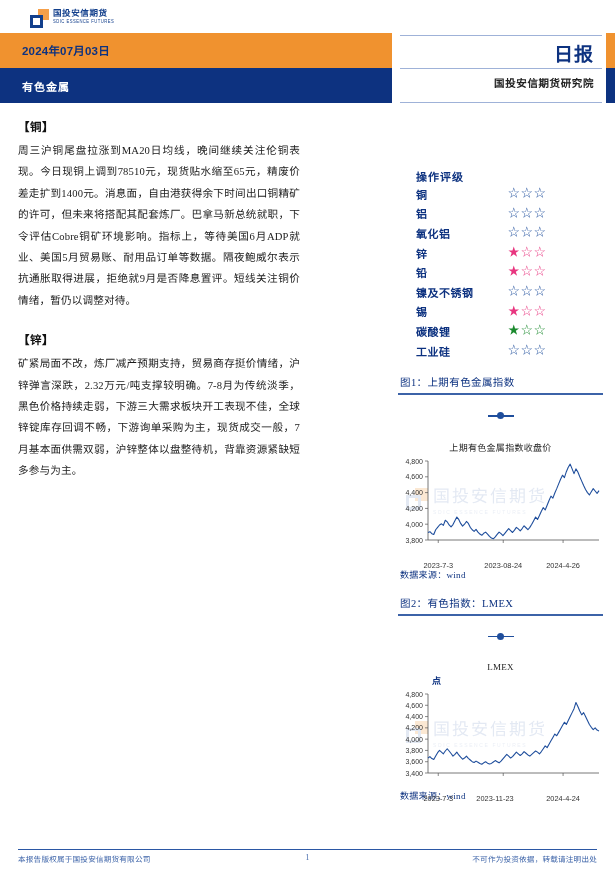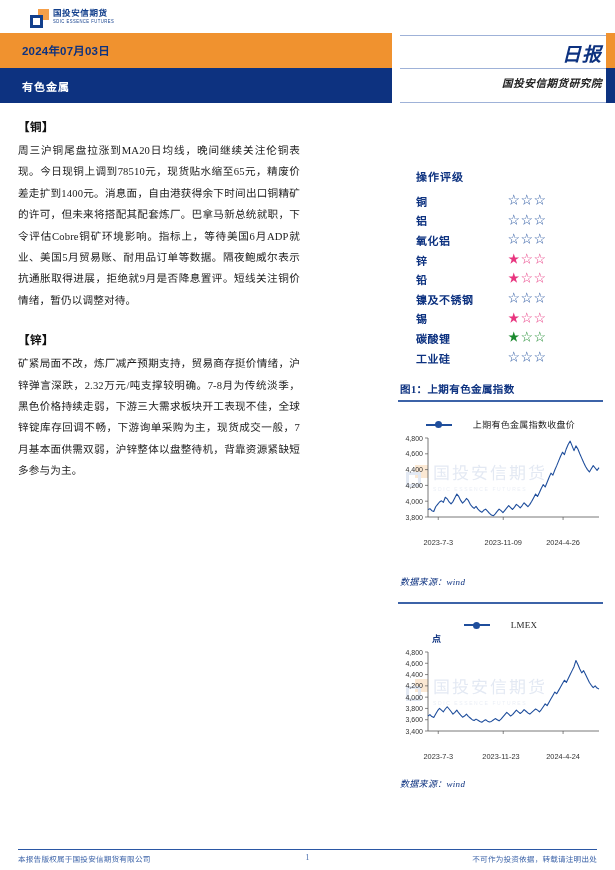--- a/index.html
+++ b/index.html
@@ -31,69 +31,69 @@
   .bar-orange{position:absolute;left:0;top:0;width:392px;height:35px;background:#F0922F;}
   .bar-navy{position:absolute;left:0;top:35px;width:392px;height:35px;background:#0D3280;}
   .bar-orange span{position:absolute;left:22px;top:9px;font-size:11.5px;font-weight:bold;color:#0D3280;
                    font-family:"Liberation Sans",sans-serif;letter-spacing:.2px;}
   .bar-navy span{position:absolute;left:22px;top:10px;font-size:11px;font-weight:bold;color:#ffffff;
                  font-family:"Liberation Sans",sans-serif;letter-spacing:1px;}
   .hdr-right{position:absolute;left:392px;top:0;width:223px;height:70px;}
   .hr-edge{position:absolute;right:0;top:0;width:9px;height:70px;}
   .hr-edge .e1{position:absolute;top:0;right:0;width:9px;height:35px;background:#F0922F;}
   .hr-edge .e2{position:absolute;top:35px;right:0;width:9px;height:35px;background:#0D3280;}
-  .hr-inner{position:absolute;left:8px;top:0;right:5px;height:70px;font-style:italic;}
+  .hr-inner{position:absolute;left:8px;top:0;right:13px;height:70px;}
   .rule{position:absolute;left:0;right:0;height:1px;background:#9FB2D8;}
   .r1{top:2px;} .r2{top:35px;} .r3{top:69px;}
   .ttl-daily{position:absolute;right:8px;top:6px;font-size:19px;font-weight:bold;color:#0D3280;
              font-family:"Liberation Sans",sans-serif;letter-spacing:1px;}
   .ttl-inst{position:absolute;right:8px;top:42px;font-size:10.5px;font-weight:bold;color:#222;
             font-family:"Liberation Sans",sans-serif;letter-spacing:.6px;}
 
   
   .col-left{position:absolute;left:18px;top:118px;width:282px;}
   .sec{margin-bottom:20px;}
   .sec-h{font-size:11.5px;font-weight:bold;color:#111;margin-bottom:6px;letter-spacing:.5px;}
   .sec-p{font-size:10.6px;line-height:2.02;text-align:justify;text-justify:inter-ideograph;
          color:#1a1a1a;letter-spacing:.15px;}
 
   
   .col-right{position:absolute;left:398px;top:118px;width:205px;}
 
   .rate-box{margin-top:50px;margin-left:18px;}
-  .rate-title{font-size:11px;font-weight:bold;color:#0D3280;margin-bottom:7px;letter-spacing:1px;}
+  .rate-title{font-size:11px;font-weight:bold;color:#0D3280;letter-spacing:1px;}
   .rate-row{display:flex;align-items:center;height:19.6px;}
   .rate-name{width:92px;font-size:11px;font-weight:bold;color:#0D3280;letter-spacing:.5px;}
   .stars{font-size:11.5px;letter-spacing:1.5px;line-height:1;white-space:nowrap;}
 
   
   .fig{margin-top:14px;}
-  .fig-title{font-size:10.5px;font-weight:bold;color:#0D3280;letter-spacing:.4px;padding-left:2px;}
+  .fig-title{font-size:10.5px;font-weight:normal;color:#0D3280;letter-spacing:.4px;padding-left:2px;}
   .fig-rule{height:1.6px;background:#3C63A8;margin-top:4px;}
   .fig-body{position:relative;height:150px;}
-  .legend{display:flex;align-items:center;justify-content:center;gap:21px;margin-top:16px;}
+  .legend{display:flex;align-items:center;justify-content:center;gap:21px;margin-top:16px;flex-direction:column;}
   .legend .lmark{position:relative;width:26px;height:9px;}
   .legend .lmark .ln{position:absolute;left:0;top:4px;width:26px;height:1.6px;background:#1F4E9C;}
   .legend .lmark .dt{position:absolute;left:9px;top:1.5px;width:7px;height:7px;border-radius:50%;background:#1F4E9C;}
   .legend .ltext{font-size:9px;color:#222;letter-spacing:.3px;}
   .unit{font-size:9px;color:#0D3280;font-weight:bold;margin-left:34px;margin-top:2px;}
   .plot{position:relative;margin-top:3px;height:92px;}
   .wm{position:absolute;left:8px;top:18px;width:190px;height:48px;pointer-events:none;
       display:flex;align-items:center;gap:5px;opacity:.5;}
   .wm .wm-mark{position:relative;width:22px;height:22px;flex:none;}
   .wm .wm-mark .a{position:absolute;right:0;top:0;width:13px;height:13px;background:#F8D3A8;}
   .wm .wm-mark .b{position:absolute;left:0;bottom:0;width:15px;height:15px;border:3px solid #C9D4E8;box-sizing:border-box;}
   .wm .wm-t{display:flex;flex-direction:column;}
   .wm .wm-cn{font-size:17px;color:#C9D4E8;letter-spacing:2px;font-family:"Liberation Sans",sans-serif;}
   .wm .wm-en{font-size:5px;color:#D6DEEC;letter-spacing:1.6px;margin-top:2px;font-family:"Liberation Sans",sans-serif;}
   .plot svg{position:absolute;left:0;top:0;}
   .xlabels{position:relative;height:12px;margin-top:12px;}
   .xlabels span{position:absolute;font-size:7.4px;color:#333;font-family:"Liberation Sans",sans-serif;
                 transform:translateX(-50%);white-space:nowrap;}
-  .src{font-size:9px;color:#0D3280;font-style:italic;margin-top:7px;padding-left:2px;letter-spacing:.3px;}
+  .src{font-size:9px;color:#0D3280;margin-top:7px;padding-left:2px;letter-spacing:.3px;}
 
   
   .foot-rule{position:absolute;left:18px;right:18px;top:849px;height:1px;background:#2B57A4;}
   .foot{position:absolute;left:18px;right:18px;top:853px;height:14px;}
   .foot span{position:absolute;font-size:7.6px;color:#3C63A8;letter-spacing:.2px;text-align:center;}
   .f-l{left:0;top:0;} .f-c{left:50%;top:0;transform:translateX(-50%);} .f-r{right:0;top:0;}
 </style>
 </head>
 <body>
 
@@ -232,28 +232,29 @@
               <line x1="30" x2="30" y1="4" y2="83" stroke="#555" stroke-width="0.8"></line>
               <line x1="30" x2="201" y1="83" y2="83" stroke="#555" stroke-width="0.8"></line>
               <line x1="40.26" x2="40.26" y1="83" y2="86" stroke="#555" stroke-width="0.7"></line>
               <line x1="105.24" x2="105.24" y1="83" y2="86" stroke="#555" stroke-width="0.7"></line>
               <line x1="165.09" x2="165.09" y1="83" y2="86" stroke="#555" stroke-width="0.7"></line>
               <path d="M30.00,75.50 L31.92,74.70 L33.84,76.68 L35.76,77.47 L37.69,72.73 L39.61,70.36 L41.53,67.99 L43.45,66.81 L45.37,68.39 L47.29,63.25 L49.21,64.83 L51.13,67.99 L53.06,69.97 L54.98,67.59 L56.90,63.64 L58.82,60.09 L60.74,62.46 L62.66,66.41 L64.58,69.17 L66.51,67.20 L68.43,64.44 L70.35,66.41 L72.27,70.36 L74.19,72.73 L76.11,74.31 L78.03,72.33 L79.96,75.10 L81.88,77.08 L83.80,78.26 L85.72,76.28 L87.64,75.10 L89.56,77.08 L91.48,79.44 L93.40,81.03 L95.33,81.81 L97.25,79.84 L99.17,77.47 L101.09,75.10 L103.01,76.68 L104.93,78.66 L106.85,76.28 L108.78,73.91 L110.70,71.55 L112.62,73.52 L114.54,75.50 L116.46,73.13 L118.38,70.36 L120.30,71.94 L122.22,73.91 L124.15,71.55 L126.07,68.78 L127.99,70.75 L129.91,72.73 L131.83,70.36 L133.75,67.20 L135.67,63.64 L137.60,60.09 L139.52,62.46 L141.44,58.51 L143.36,54.16 L145.28,50.61 L147.20,52.98 L149.12,48.24 L151.04,43.50 L152.97,39.15 L154.89,41.13 L156.81,36.00 L158.73,31.65 L160.65,26.91 L162.57,22.17 L164.49,18.22 L166.42,20.59 L168.34,14.67 L170.26,10.32 L172.18,7.16 L174.10,11.90 L176.02,16.64 L177.94,11.90 L179.87,15.06 L181.79,19.80 L183.71,24.15 L185.63,28.49 L187.55,32.44 L189.47,35.60 L191.39,37.97 L193.31,34.81 L195.24,31.65 L197.16,34.02 L199.08,36.39 L201.00,33.63" fill="none" stroke="#1F4E9C" stroke-width="1.1" stroke-linejoin="round"></path>
             </svg>
         </div>
         <div class="xlabels" id="xl0">
             <span style="left: 40.26px;">2023-7-3</span>
-            <span style="left: 105.24px;">2023-11-09</span>
+            <span style="left: 105.24px;">2023-08-24</span>
             <span style="left: 165.09px;">2024-4-26</span>
           </div>
       </div>
       <div class="src">数据来源：wind</div>
     </div>
 
     <div class="fig">
+      <div class="fig-title">图2：有色指数：LMEX</div>
       <div class="fig-rule"></div>
       <div class="fig-body">
         <div class="legend">
           <span class="lmark">
               <span class="ln"></span>
               <span class="dt"></span>
             </span>
           <span class="ltext">LMEX</span>
         </div>
         <div class="unit">点</div>
@@ -288,21 +289,21 @@
               <line x1="30" x2="30" y1="4" y2="83" stroke="#555" stroke-width="0.8"></line>
               <line x1="30" x2="201" y1="83" y2="83" stroke="#555" stroke-width="0.8"></line>
               <line x1="40.26" x2="40.26" y1="83" y2="86" stroke="#555" stroke-width="0.7"></line>
               <line x1="105.24" x2="105.24" y1="83" y2="86" stroke="#555" stroke-width="0.7"></line>
               <line x1="165.09" x2="165.09" y1="83" y2="86" stroke="#555" stroke-width="0.7"></line>
               <path d="M30.00,68.05 L31.92,66.64 L33.84,68.61 L35.76,69.46 L37.69,66.07 L39.61,62.69 L41.53,60.43 L43.45,62.12 L45.37,63.81 L47.29,60.99 L49.21,58.74 L51.13,60.99 L53.06,63.53 L54.98,66.07 L56.90,64.38 L58.82,62.12 L60.74,64.94 L62.66,67.20 L64.58,69.17 L66.51,68.05 L68.43,66.07 L70.35,68.33 L72.27,70.02 L74.19,71.71 L76.11,72.56 L78.03,71.15 L79.96,72.28 L81.88,73.41 L83.80,74.25 L85.72,72.84 L87.64,71.71 L89.56,73.13 L91.48,73.97 L93.40,73.41 L95.33,72.00 L97.25,70.59 L99.17,71.71 L101.09,72.84 L103.01,71.15 L104.93,68.89 L106.85,66.64 L108.78,64.38 L110.70,66.07 L112.62,68.05 L114.54,66.64 L116.46,64.38 L118.38,62.12 L120.30,63.81 L122.22,65.51 L124.15,63.81 L126.07,61.56 L127.99,63.25 L129.91,64.94 L131.83,66.07 L133.75,64.38 L135.67,62.69 L137.60,60.99 L139.52,62.12 L141.44,63.81 L143.36,61.56 L145.28,58.74 L147.20,55.91 L149.12,57.61 L151.04,54.22 L152.97,50.84 L154.89,47.45 L156.81,44.06 L158.73,45.76 L160.65,42.37 L162.57,38.99 L164.49,35.60 L166.42,32.21 L168.34,34.47 L170.26,30.52 L172.18,26.57 L174.10,22.62 L176.02,18.67 L177.94,12.46 L179.87,16.41 L181.79,20.93 L183.71,24.88 L185.63,22.62 L187.55,26.57 L189.47,30.52 L191.39,34.47 L193.31,37.29 L195.24,39.55 L197.16,37.86 L199.08,40.11 L201.00,40.96" fill="none" stroke="#1F4E9C" stroke-width="1.1" stroke-linejoin="round"></path>
             </svg>
         </div>
         <div class="xlabels" id="xl1">
             <span style="left: 40.26px;">2023-7-3</span>
-            <span style="left: 103px;">2023-11-23</span>
+            <span style="left: 97px;">2023-11-23</span>
             <span style="left: 165.09px;">2024-4-24</span>
           </div>
       </div>
       <div class="src">数据来源：wind</div>
     </div>
 
   </div>
 
   <div class="foot-rule"></div>
   <div class="foot">

